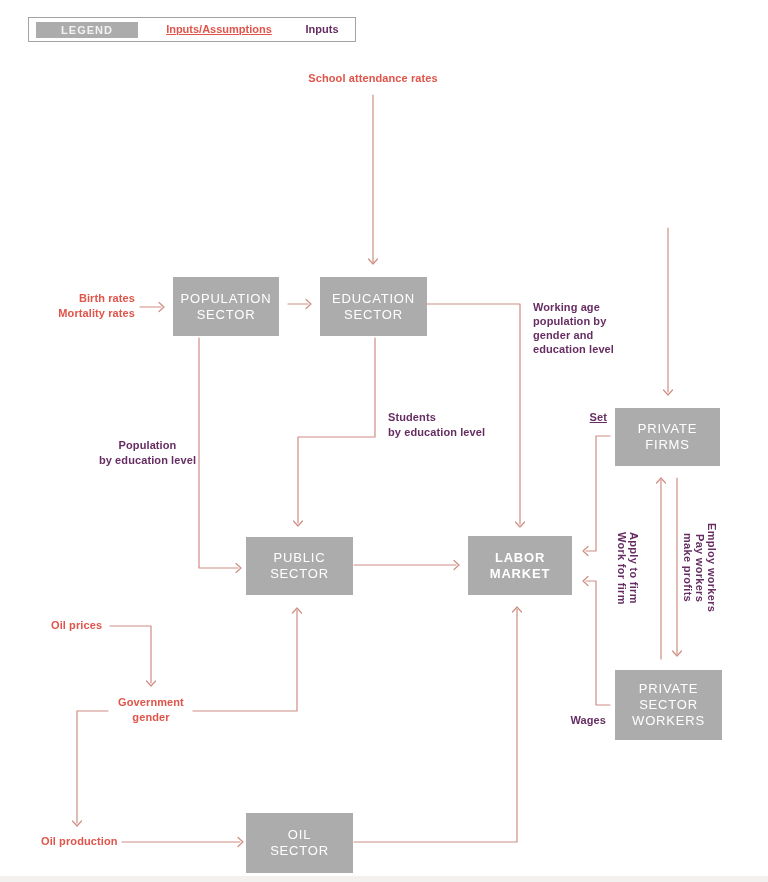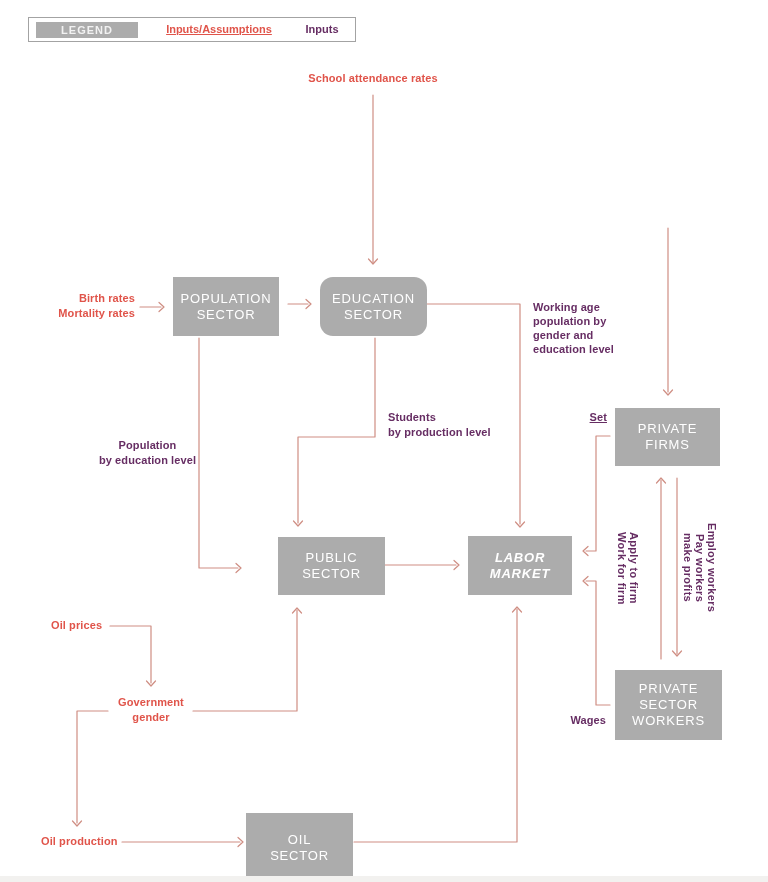--- a/index.html
+++ b/index.html
@@ -14,21 +14,21 @@
   .legend-title{position:absolute;left:7px;top:4px;width:102px;height:16px;background:#acacac;color:#f2f2f2;
     font-size:11px;font-weight:bold;line-height:16px;text-align:center;letter-spacing:1px;}
   .legend-inputs{position:absolute;left:130px;top:5px;width:120px;text-align:center;color:#e0544a;font-size:11px;font-weight:bold;text-decoration:underline;}
   .legend-outputs{position:absolute;left:258px;top:5px;width:70px;text-align:center;color:#662d63;font-size:11px;font-weight:bold;}
 
   .node{
     position:absolute;background:#acacac;color:#ffffff;
     display:flex;align-items:center;justify-content:center;text-align:center;
     white-space:pre-line;font-size:13px;line-height:16px;letter-spacing:0.8px;font-weight:400;
   }
-  .node.bold{font-weight:bold;font-style:italic;}
+  .node.bold{font-weight:bold;}
 
   .lbl{position:absolute;font-size:11px;font-weight:bold;white-space:pre-line;line-height:15px;letter-spacing:0.1px;}
   .in{color:#e0544a;}
   .out{color:#662d63;}
   .ctr{text-align:center;}
   .rgt{text-align:right;}
   .vert{writing-mode:vertical-rl;text-align:center;line-height:12px;letter-spacing:0.3px;}
   .lh14{line-height:14px;}
 
   .bottom-band{position:absolute;left:0;top:876px;width:768px;height:6px;background:#f2f1ef;}
@@ -110,48 +110,48 @@
   </svg>
 
   <div class="legend">
     <span class="legend-title">LEGEND</span>
     <span class="legend-inputs">Inputs/Assumptions</span>
     <span class="legend-outputs">Inputs</span>
   </div>
 
   <div class="node" style="left:173px;top:277px;width:106px;height:59px;">POPULATION
 SECTOR</div>
-  <div class="node" style="left:320px;top:277px;width:107px;height:59px;border-radius:13px;">EDUCATION
+  <div class="node" style="left:320px;top:277px;width:107px;height:59px;">EDUCATION
 SECTOR</div>
-  <div class="node" style="left:246px;top:537px;width:107px;height:58px;margin-left:32px;">PUBLIC
+  <div class="node" style="left:246px;top:537px;width:107px;height:58px;">PUBLIC
 SECTOR</div>
   <div class="node bold" style="left:468px;top:536px;width:104px;height:59px;">LABOR
 MARKET</div>
   <div class="node" style="left:615px;top:408px;width:105px;height:58px;">PRIVATE
 FIRMS</div>
   <div class="node" style="left:615px;top:670px;width:107px;height:70px;">PRIVATE
 SECTOR
 WORKERS</div>
-  <div class="node" style="left:246px;top:813px;width:107px;height:70px;">OIL
+  <div class="node" style="left:246px;top:813px;width:107px;height:60px;">OIL
 SECTOR</div>
 
   <div class="lbl in ctr" style="left:273px;top:71px;width:200px;">School attendance rates</div>
   <div class="lbl in rgt" style="left:35px;top:291px;width:100px;">Birth rates
 Mortality rates</div>
   <div class="lbl in" style="left:51px;top:618px;">Oil prices</div>
   <div class="lbl in ctr" style="left:101px;top:695px;width:100px;">Government
 gender</div>
   <div class="lbl in" style="left:41px;top:834px;">Oil production</div>
 
   <div class="lbl out lh14" style="left:533px;top:300px;width:120px;">Working age
 population by
 gender and
 education level</div>
   <div class="lbl out" style="left:388px;top:410px;width:135px;">Students
-by production level</div>
+by education level</div>
   <div class="lbl out ctr" style="left:85px;top:438px;width:125px;">Population
 by education level</div>
   <div class="lbl out rgt" style="left:577px;top:410px;width:30px;text-decoration:underline;">Set</div>
   <div class="lbl out rgt" style="left:564px;top:713px;width:42px;">Wages</div>
   <div class="lbl out vert" style="left:616px;top:470px;height:196px;">Apply to firm
 Work for firm</div>
   <div class="lbl out vert" style="left:682px;top:470px;height:196px;">Employ workers
 Pay workers
 make profits</div>
 

